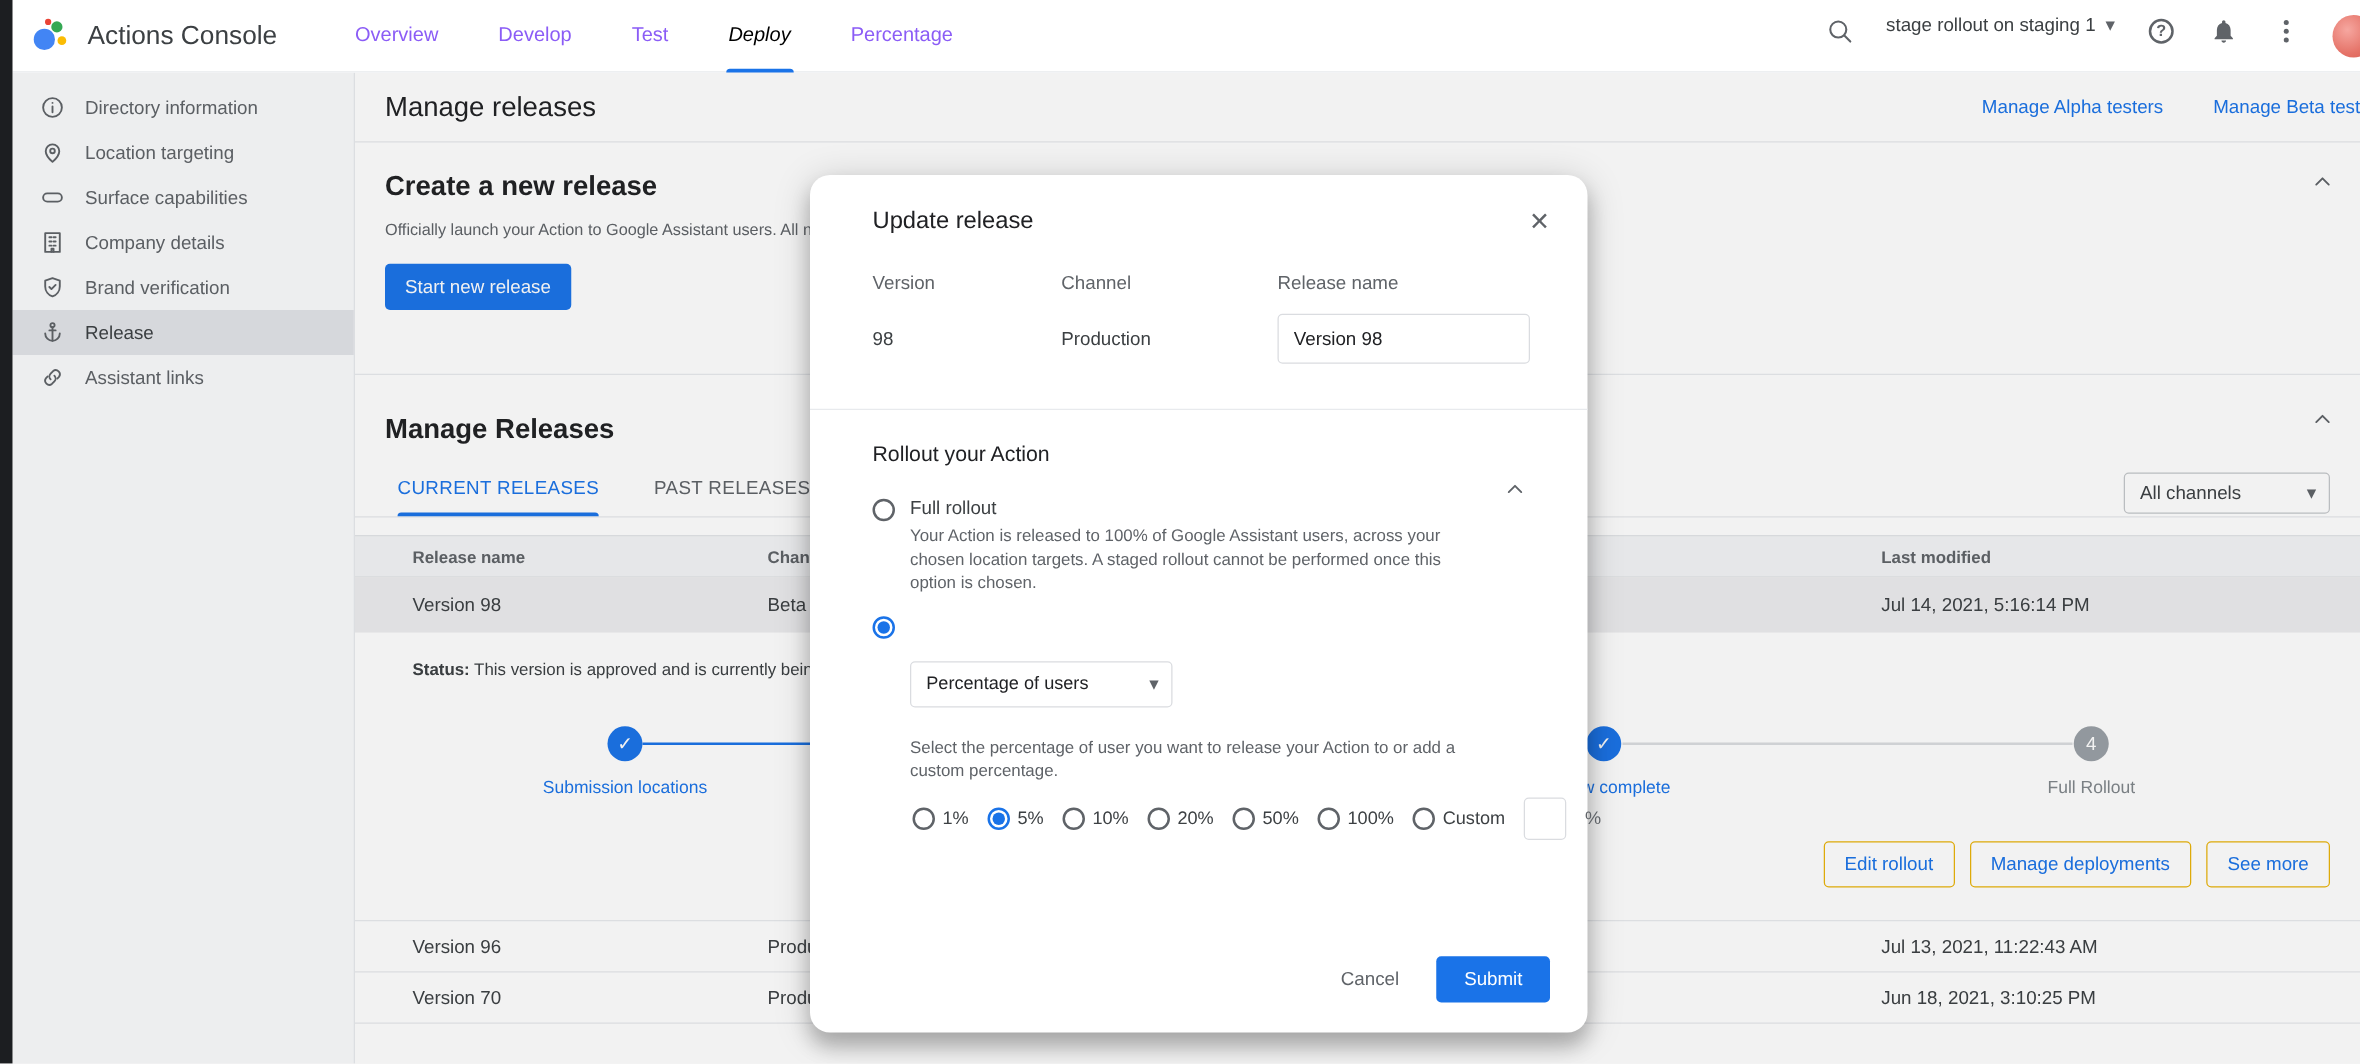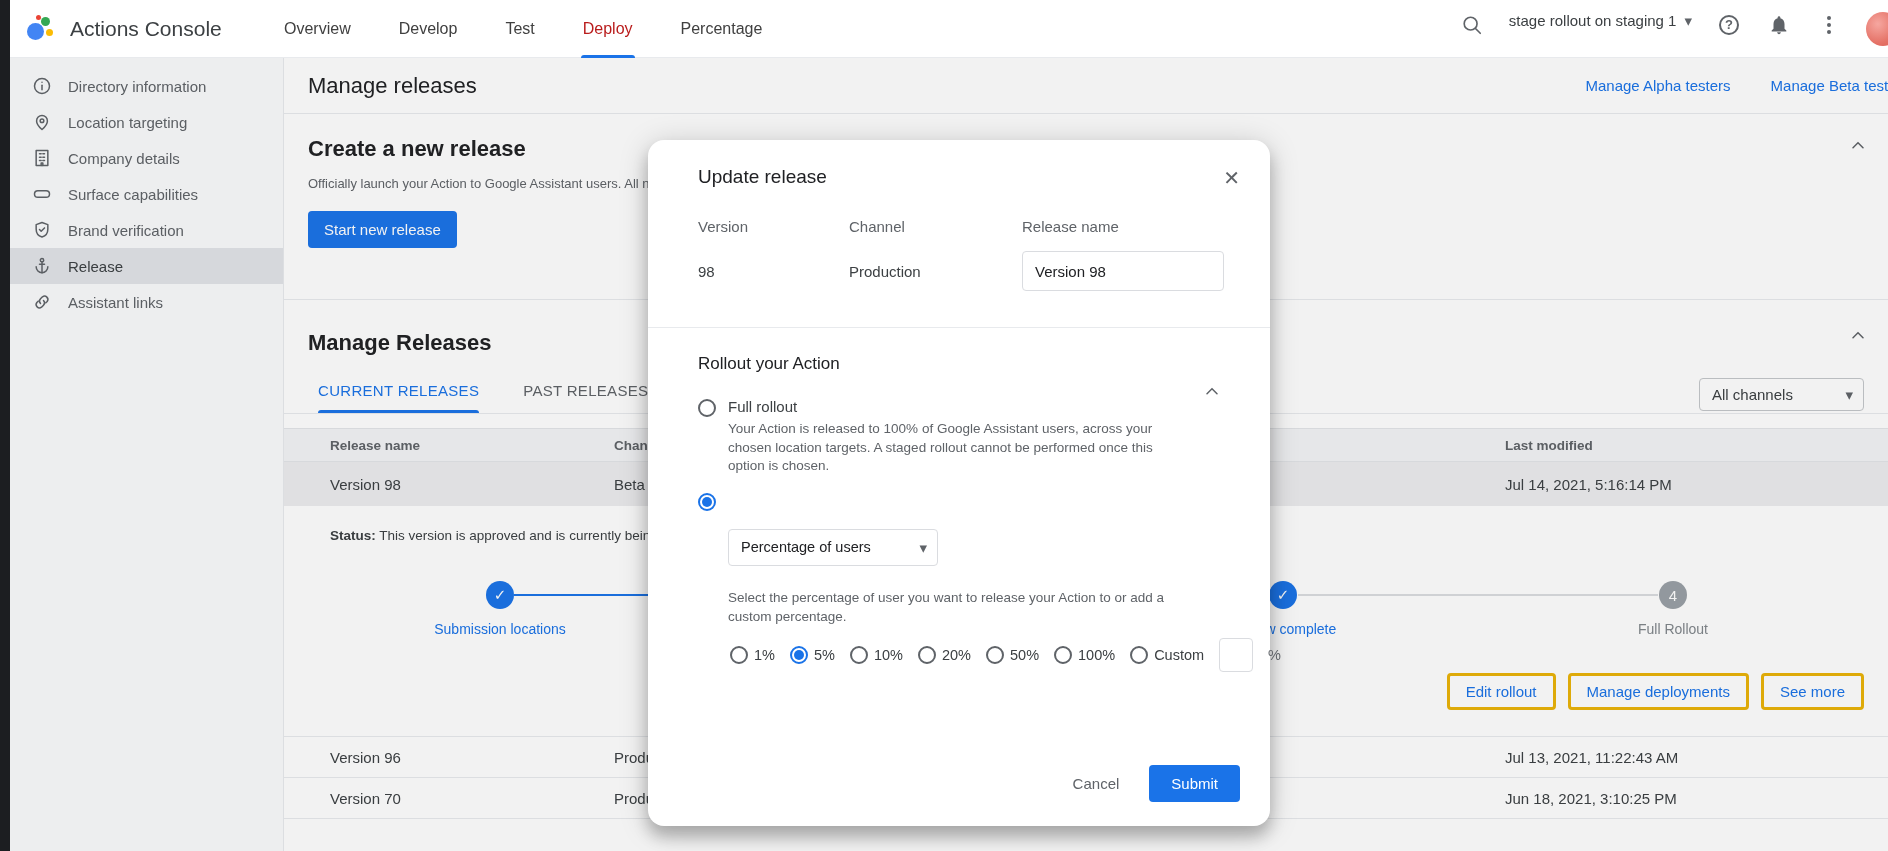--- a/index.html
+++ b/index.html
@@ -14,23 +14,23 @@
   .topbar { position:absolute; left:10px; top:0; right:0; height:58px; background:#fff;
             border-bottom:1px solid #e8eaed; z-index:60; display:flex; align-items:center; }
   .logo { position:relative; width:30px; height:30px; margin-left:16px; flex:none; }
   .logo i { position:absolute; border-radius:50%; display:block; }
   .logo .d1 { width:17px; height:17px; left:1px; top:9px; background:#4285f4; }
   .logo .d2 { width:9px;  height:9px;  left:15px; top:3px; background:#34a853; }
   .logo .d3 { width:7px;  height:7px;  left:20px; top:15px; background:#fbbc04; }
   .logo .d4 { width:5px;  height:5px;  left:10px; top:1px;  background:#ea4335; }
   .app-title { font-size:21px; color:#3c4043; margin-left:14px; white-space:nowrap; }
   .topnav { position:absolute; left:272px; top:0; height:58px; display:flex; gap:44px; }
-  .topnav .nav-item { height:58px; display:flex; align-items:center; font-size:16px; color:#404040;
+  .topnav .nav-item { height:58px; display:flex; align-items:center; font-size:16px; color:#8b5cf6;
                       cursor:pointer; position:relative; padding:0 2px; white-space:nowrap; }
-  .topnav .nav-item.active { color:#b91c1c; }
+  .topnav .nav-item.active { color:#000000;font-style:italic; }
   .topnav .nav-item.active::after { content:""; position:absolute; left:0; right:0; bottom:0; height:3px;
                                     background:#1a73e8; border-radius:3px 3px 0 0; }
   .topbar-right { margin-left:auto; display:flex; align-items:flex-start; gap:24px; padding-right:0; }
   .icon-btn { width:26px; height:26px; display:flex; align-items:center; justify-content:center; cursor:pointer; flex:none; }
   .project-selector { display:flex; align-items:center; gap:8px; font-size:15px; color:#3c4043; cursor:pointer; white-space:nowrap; }
   .caret { font-size:15px; color:#5f6368; line-height:1; }
   .help-circle { width:20px; height:20px; border:2px solid #5f6368; border-radius:50%;
                  font-size:13px; font-weight:bold; color:#5f6368; display:flex; align-items:center; justify-content:center; }
   .more-vert { display:flex; flex-direction:column; gap:3px; }
   .more-vert i { width:4px; height:4px; border-radius:50%; background:#5f6368; display:block; }
@@ -88,21 +88,21 @@
   .step-line.gray { background:#dadce0; }
   .step-circle { position:absolute; top:24px; width:28px; height:28px; border-radius:50%; color:#fff;
                  display:flex; align-items:center; justify-content:center; font-size:15px; }
   .step-circle.done { background:#1a73e8; }
   .step-circle.pending { background:#9aa0a6; }
   .step-label { position:absolute; top:64px; transform:translateX(-50%); font-size:14px; white-space:nowrap; }
   .step-label.done { color:#1a73e8; }
   .step-label.pending { color:#80868b; }
 
   .row-actions { display:flex; justify-content:flex-end; gap:12px; padding-right:24px; margin-top:6px; }
-  .btn-outline { height:37px; padding:0 16px; background:#fff; border:3px solid #eab308; border-radius:4px;
+  .btn-outline { height:37px; padding:0 16px; background:#fff; border:1px solid #eab308; border-radius:4px;
                  color:#1a73e8; font-size:15px; font-weight:500; cursor:pointer; display:inline-flex; align-items:center; }
 
   .lower-rows { margin-top:26px; }
 
   
   .scrim { position:absolute; left:10px; top:58px; right:0; bottom:0; background:rgba(32,33,36,0.06); z-index:40; }
 
   
   .modal { position:absolute; left:648px; top:140px; width:622px; height:686px; background:#fff; border-radius:16px;
            box-shadow:0 11px 15px rgba(0,0,0,.22), 0 4px 30px rgba(0,0,0,.18); z-index:50; }
@@ -215,30 +215,30 @@
     </div>
     <div class="side-item">
       <svg class="gicon" width="20" height="20" viewBox="0 0 24 24">
           <path d="M12 21s-6.5-5.8-6.5-10.3A6.5 6.5 0 0 1 18.5 10.7C18.5 15.2 12 21 12 21z"></path>
           <circle cx="12" cy="10.5" r="2.2"></circle>
         </svg>
       <span>Location targeting</span>
     </div>
     <div class="side-item">
       <svg class="gicon" width="20" height="20" viewBox="0 0 24 24">
+          <rect x="3" y="8" width="18" height="8" rx="4"></rect>
+        </svg>
+      <span>Surface capabilities</span>
+    </div>
+    <div class="side-item">
+      <svg class="gicon" width="20" height="20" viewBox="0 0 24 24">
           <rect x="5" y="3" width="14" height="18"></rect>
           <path d="M9 7h2M13 7h2M9 11h2M13 11h2M9 15h2M13 15h2M11 21v-3h2v3"></path>
         </svg>
       <span>Company details</span>
-    </div>
-    <div class="side-item">
-      <svg class="gicon" width="20" height="20" viewBox="0 0 24 24">
-          <rect x="3" y="8" width="18" height="8" rx="4"></rect>
-        </svg>
-      <span>Surface capabilities</span>
     </div>
     <div class="side-item">
       <svg class="gicon" width="20" height="20" viewBox="0 0 24 24">
           <path d="M12 3l7 2.5V11c0 4.5-3 8.2-7 9.5-4-1.3-7-5-7-9.5V5.5z"></path>
           <path d="M9 11.5l2 2 4-4"></path>
         </svg>
       <span>Brand verification</span>
     </div>
     <div class="side-item active">
       <svg class="gicon" width="20" height="20" viewBox="0 0 24 24">

